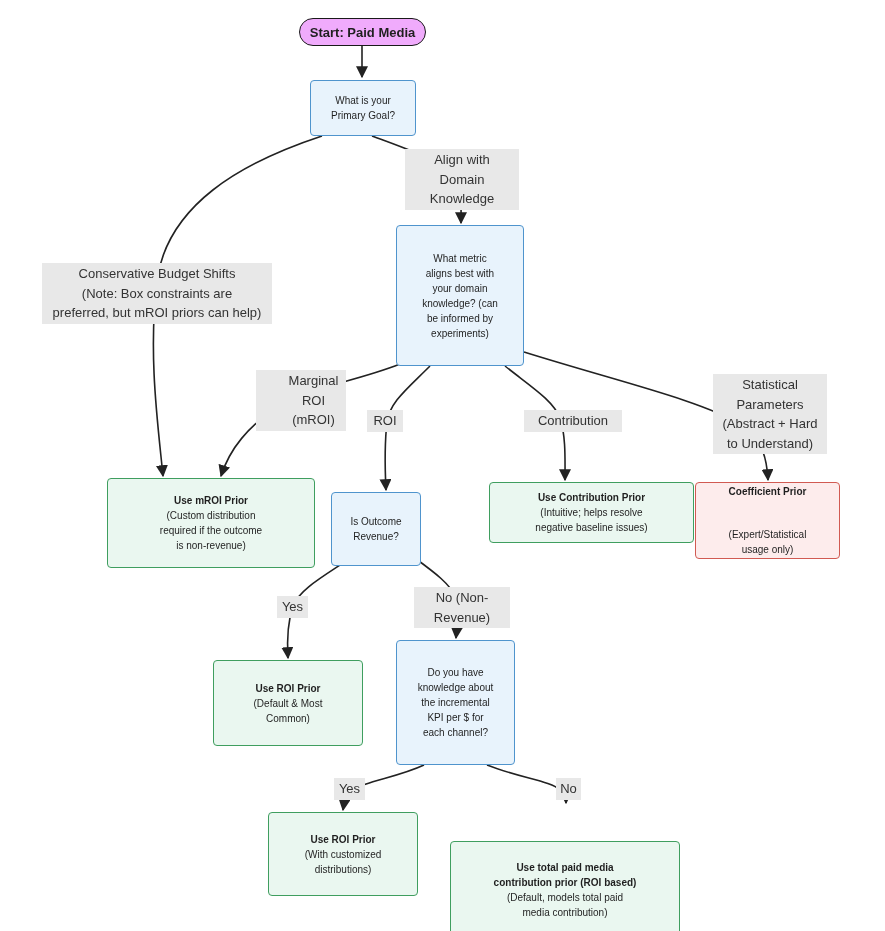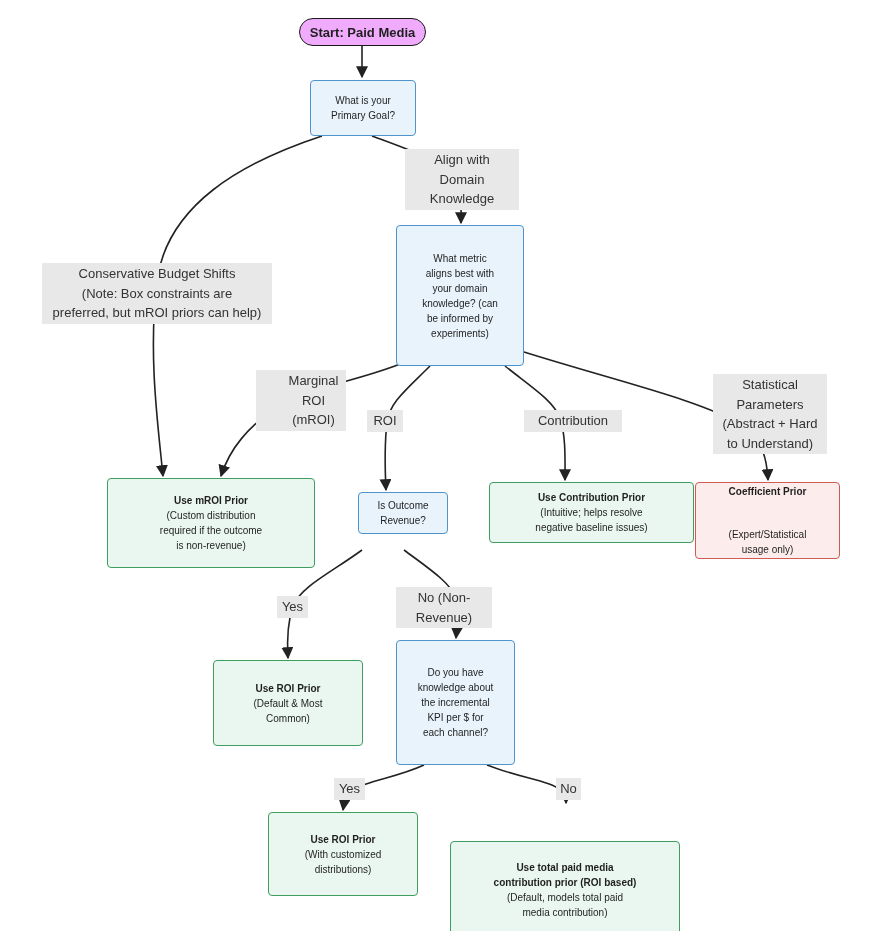--- a/index.html
+++ b/index.html
@@ -75,38 +75,38 @@
     display: flex;
     align-items: center;
     justify-content: center;
     z-index: 3;
   }
 
   
   #node-start          { left: 299px; top: 18px;  width: 127px; height: 28px; }
   #node-primary-goal   { left: 310px; top: 80px;  width: 106px; height: 56px; }
   #node-metric         { left: 396px; top: 225px; width: 128px; height: 141px; }
-  #node-outcome        { left: 358px; top: 492px; width: 90px;  height: 42px; }
+  #node-outcome        { left: 331px; top: 492px; width: 90px;  height: 74px; }
   #node-kpi            { left: 396px; top: 640px; width: 119px; height: 125px; }
   #node-mroi           { left: 82px;  top: 478px; width: 208px; height: 90px; margin-left: 25px; }
   #node-contribution   { left: 489px; top: 482px; width: 205px; height: 61px; }
   #node-coefficient    { left: 695px; top: 482px; width: 145px; height: 77px; }
   #node-roi-default    { left: 213px; top: 660px; width: 150px; height: 86px; }
   #node-roi-custom     { left: 268px; top: 812px; width: 150px; height: 84px; }
   #node-total          { left: 450px; top: 805px; width: 230px; height: 98px; margin-top: 36px; }
 
   
   #label-conservative  { left: 42px;  top: 263px; width: 230px; }
   #label-align         { left: 405px; top: 149px; width: 114px; }
   #label-marginal      { left: 256px; top: 370px; width: 90px; padding-left: 29px; }
   #label-roi           { left: 367px; top: 410px; width: 36px; }
   #label-contribution  { left: 524px; top: 410px; width: 98px; }
   #label-statistical   { left: 713px; top: 374px; width: 114px; }
   #label-yes1          { left: 277px; top: 596px; width: 31px; }
-  #label-no-nonrev     { left: 396px; top: 587px; width: 96px; }
+  #label-no-nonrev     { left: 414px; top: 587px; width: 96px; }
   #label-yes2          { left: 334px; top: 778px; width: 31px; }
   #label-no2           { left: 556px; top: 778px; width: 25px; }
 </style>
 </head>
 <body>
 
 <div class="canvas">
 
   <svg class="edge-layer" viewBox="0 0 885 931" xmlns="http://www.w3.org/2000/svg">
     <defs>

